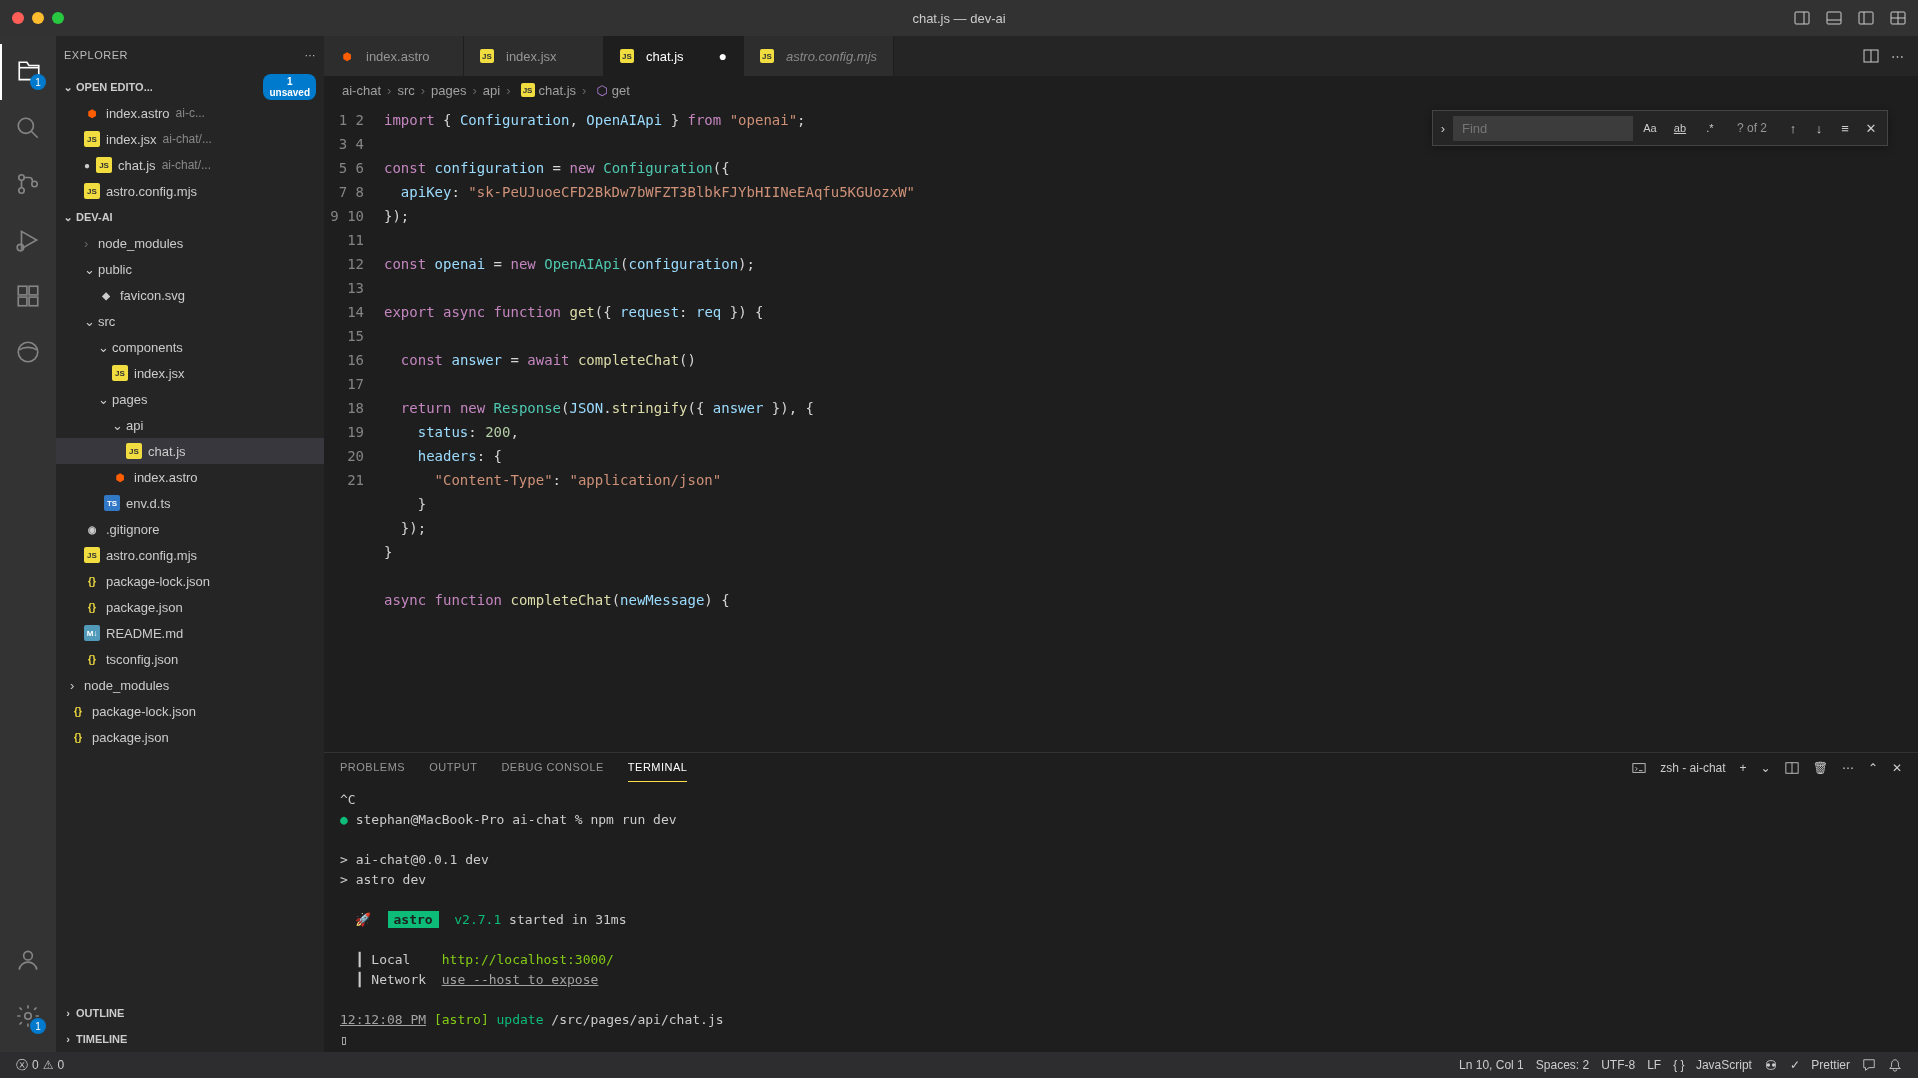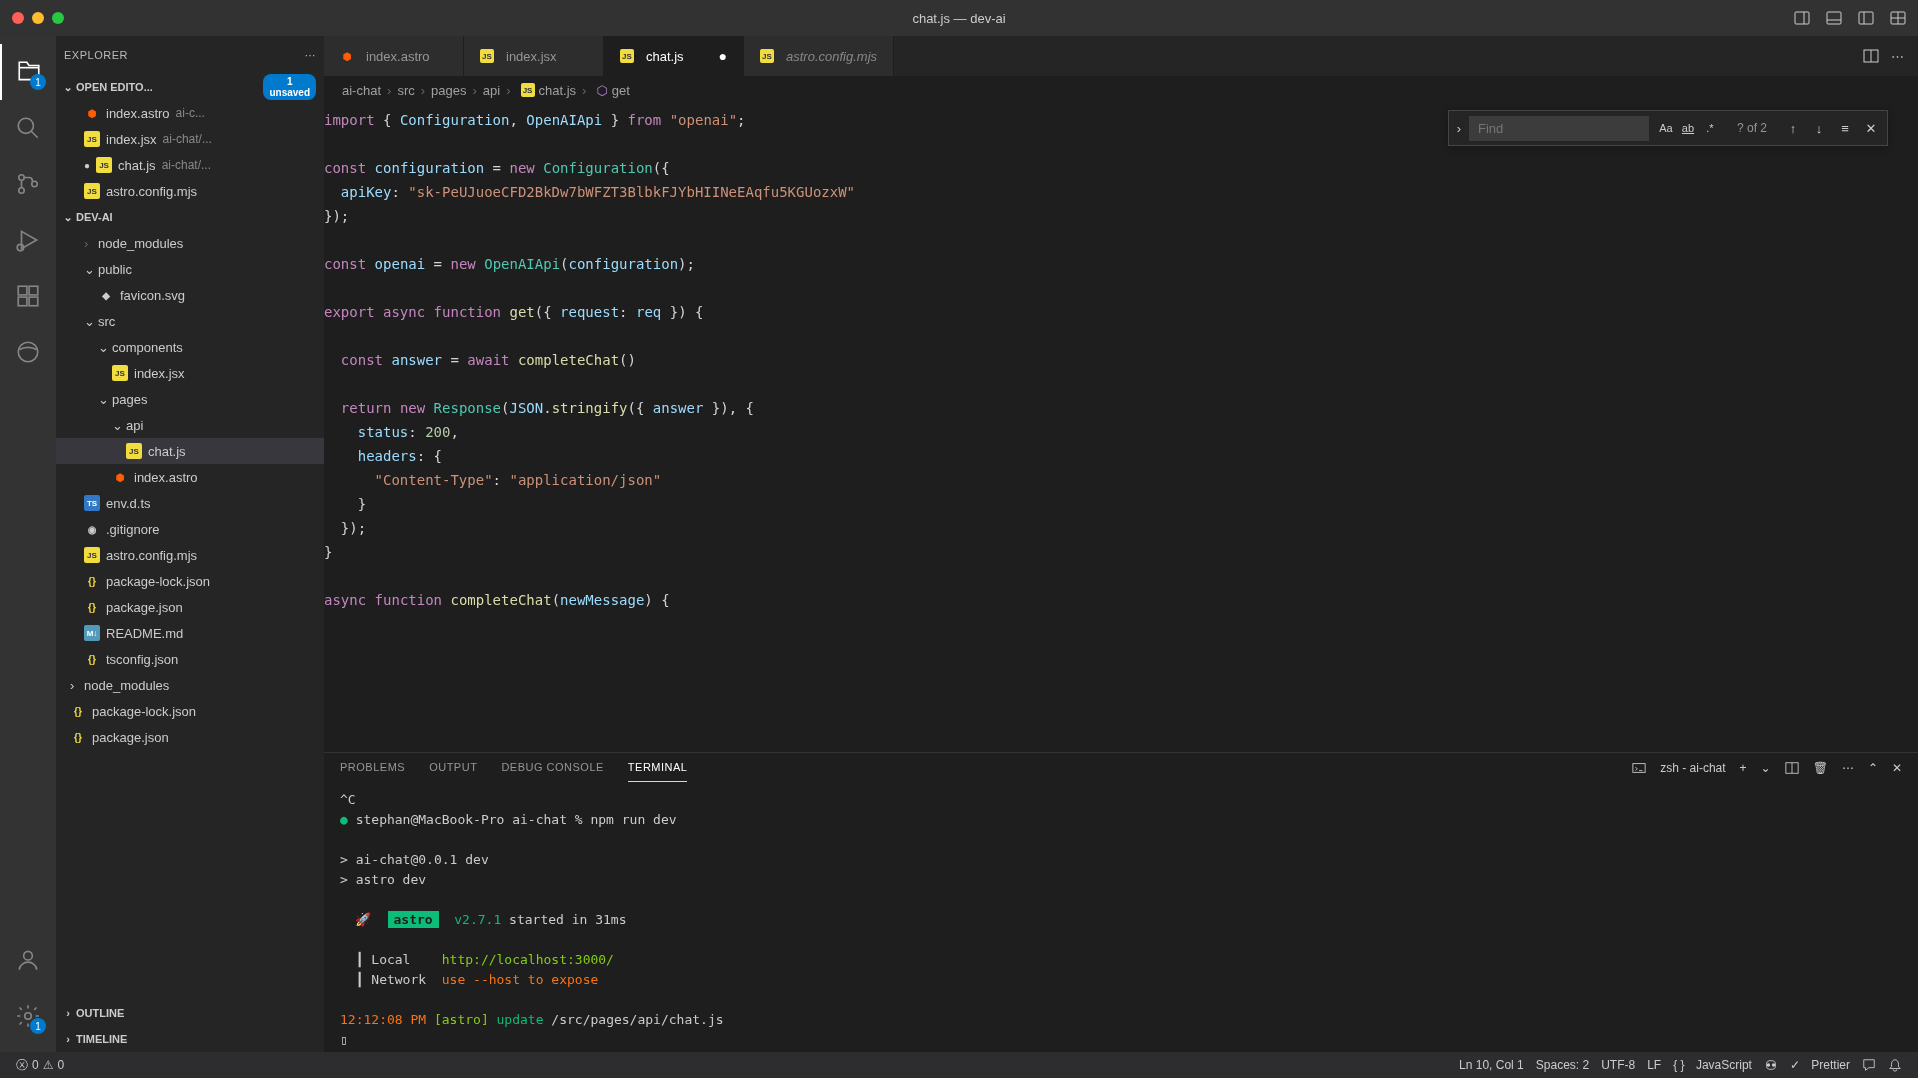--- a/index.html
+++ b/index.html
@@ -227,21 +227,21 @@
 }
 .find-input {
   background: #3c3c3c;
   border: 1px solid #3c3c3c;
   color: #cccccc;
   padding: 4px 8px;
   width: 180px;
   font-size: 13px;
   outline: none;
 }
-.find-options { display: flex; gap: 0; padding: 0 6px; }
+.find-options { display: flex; gap: 8px; padding: 0 6px; }
 .find-opt {
   width: 22px;
   height: 22px;
   display: flex;
   align-items: center;
   justify-content: center;
   font-size: 11px;
   cursor: pointer;
   border-radius: 3px;
 }
@@ -272,21 +272,21 @@
 .terminal-body {
   flex: 1;
   padding: 8px 16px;
   font-family: Menlo, Monaco, monospace;
   font-size: 13px;
   line-height: 20px;
   color: #cccccc;
 }
 .term-green { color: #0dbc79; }
 .term-cyan { color: #84cc16; }
-.term-dim { color: #f97316; }
+.term-dim { color: #a3a3a3; text-decoration: underline; }
 .term-badge { background: #0dbc79; color: #1e1e1e; padding: 1px 6px; font-weight: bold; }
 .statusbar {
   height: 26px;
   background: #2d2d30;
   display: flex;
   align-items: center;
   padding: 0 10px;
   font-size: 12px;
   color: #cccccc;
 }
@@ -452,21 +452,21 @@
           <span class="folder-name">api</span>
         </div>
         <div class="file-item active" style="padding-left: 70px;">
           <span class="file-icon js">JS</span>
           <span class="folder-name">chat.js</span>
         </div>
         <div class="file-item" style="padding-left: 56px;">
           <span class="file-icon astro">⬢</span>
           <span class="folder-name">index.astro</span>
         </div>
-        <div class="file-item" style="padding-left: 28px;">
+        <div class="file-item" style="padding-left: 48px;">
           <span class="file-icon ts">TS</span>
           <span class="folder-name">env.d.ts</span>
         </div>
         <div class="file-item" style="padding-left: 28px;">
           <span class="file-icon git">◉</span>
           <span class="folder-name">.gitignore</span>
         </div>
         <div class="file-item" style="padding-left: 28px;">
           <span class="file-icon js">JS</span>
           <span class="folder-name">astro.config.mjs</span>
@@ -552,20 +552,42 @@
         <span class="sep">›</span>
         <span class="file-icon js bc-icon" style="width:14px;height:14px;display:inline-flex;">JS</span>
         <span>chat.js</span>
         <span class="sep">›</span>
         <span class="bc-icon" style="color:#b180d7;">⬡</span>
         <span>get</span>
       </div>
 
     <div class="editor-split">
       <div class="code-area">
+        <div class="gutter" id="gutter">1
+2
+3
+4
+5
+6
+7
+8
+9
+10
+11
+12
+13
+14
+15
+16
+17
+18
+19
+20
+21
+</div>
         <div class="code" id="code"><span class="kw">import</span> <span class="pn">{</span> <span class="var">Configuration</span><span class="pn">,</span> <span class="var">OpenAIApi</span> <span class="pn">}</span> <span class="kw">from</span> <span class="str">"openai"</span><span class="pn">;</span>
 
 <span class="kw">const</span> <span class="var">configuration</span> <span class="pn">=</span> <span class="kw">new</span> <span class="cls">Configuration</span><span class="pn">({</span>
   <span class="prop">apiKey</span><span class="pn">:</span> <span class="str">"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"</span>
 <span class="pn">});</span>
 
 <span class="kw">const</span> <span class="var">openai</span> <span class="pn">=</span> <span class="kw">new</span> <span class="cls">OpenAIApi</span><span class="pn">(</span><span class="var">configuration</span><span class="pn">);</span>
 
 <span class="kw">export</span> <span class="kw">async</span> <span class="kw">function</span> <span class="fn">get</span><span class="pn">({</span> <span class="var">request</span><span class="pn">:</span> <span class="var">req</span> <span class="pn">}) {</span>
 

